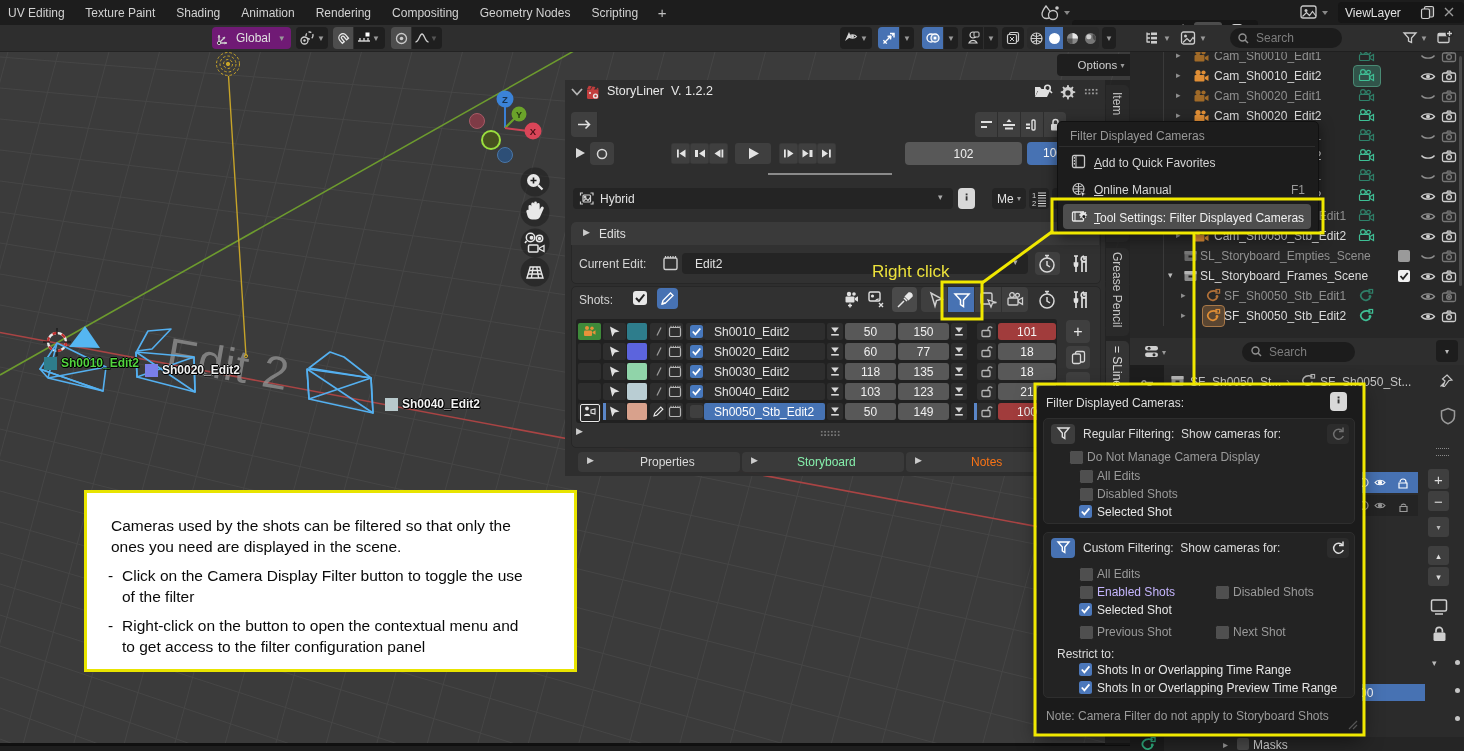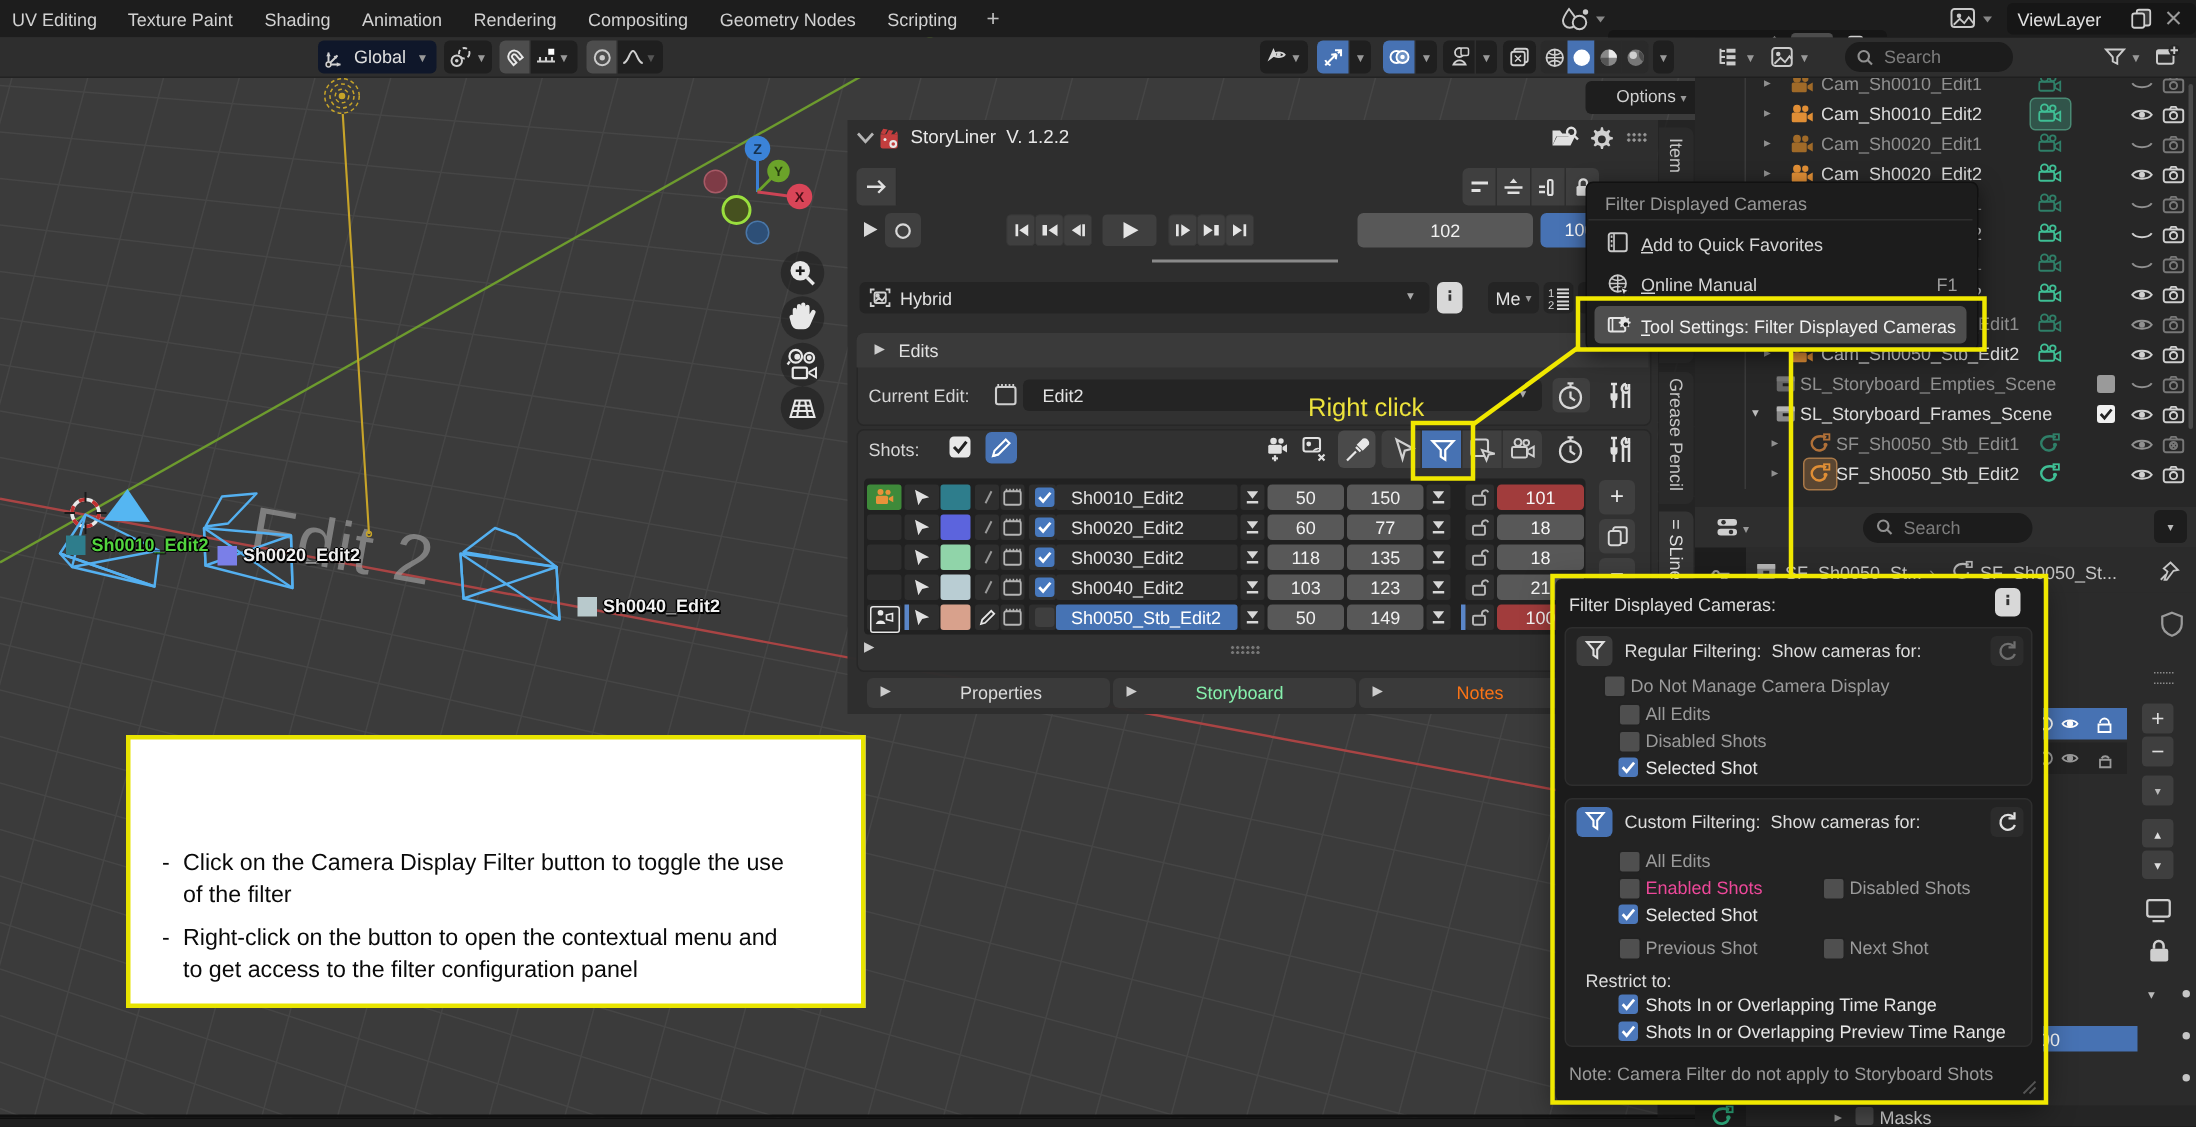--- a/index.html
+++ b/index.html
@@ -218,21 +218,21 @@
  <svg class="abs" style="left:1419px;top:4px;" width="17" height="17" viewBox="0 0 17 17">
         <rect x="5.5" y="2.5" width="9" height="10.5" rx="1.5" fill="#3a3a3a" stroke="#d0d0d0" stroke-width="1.2"></rect>
         <rect x="2.5" y="5" width="8" height="9.5" rx="1.5" fill="#1d1d1d" stroke="#d0d0d0" stroke-width="1.2"></rect>
       </svg>
  <svg class="abs" style="left:1443px;top:6px;" width="12" height="12" viewBox="0 0 12 12">
         <path d="M2 2 L10 10 M10 2 L2 10" stroke="#9a9a9a" stroke-width="1.4"></path>
       </svg>
 </div>
 
 <div class="abs" id="vheader" style="left:0;top:25px;width:1130px;height:26px;background:#2e2e2e;border-bottom:1px solid #232323;">
- <div class="abs row" style="left:212px;top:2px;width:79px;height:22px;background:#0f172a;border-radius:4px;">
+ <div class="abs row" style="left:212px;top:2px;width:79px;height:22px;background:#701a75;border-radius:4px;">
   <svg style="margin-left:4px;" width="15" height="15" viewBox="0 0 15 15">
           <path d="M3 12 L3 4 M3 12 L11 12 M3 12 L9 6" stroke="#d0d0d0" stroke-width="1.3" fill="none"></path>
           <path d="M3 4 l-1.5 2.5 3 0z M11 12 l-2.5-1.5 0 3z M9 6 l-2.7 0.4 1.8 2z" fill="#d0d0d0"></path>
           <circle cx="3" cy="12" r="1.6" fill="#1f1f1f" stroke="#d0d0d0"></circle>
         </svg>
   <span style="margin-left:5px;color:#e0e0e0;">Global</span>
   <span style="margin-left:7px;font-size:8px;color:#999;">▼</span>
  </div>
  <div class="abs row" style="left:296px;top:2px;width:32px;height:22px;background:#1f1f1f;border-radius:4px;">
   <svg style="margin-left:3px;" width="16" height="16" viewBox="0 0 16 16">
@@ -1411,21 +1411,21 @@
         <g fill="none" stroke="#e0e0e0" stroke-width="1.5">
           <path d="M15.5 7 a5 5 0 1 0 0.8 5"></path>
           <path d="M16 3.5 l0 4 -4 0" fill="none"></path>
         </g>
       </svg>
 
 <div class="abs" style="left:42px;top:181px;width:13px;height:13px;background:#4f4f4f;border-radius:2.5px;border:1px solid #222;"></div>
       <span class="abs" style="left:60px;top:181px;color:#9a9a9a;">All Edits</span>
 
 <div class="abs" style="left:42px;top:199px;width:13px;height:13px;background:#4f4f4f;border-radius:2.5px;border:1px solid #222;"></div>
-      <span class="abs" style="left:60px;top:199px;color:#ec4899;">Enabled Shots</span>
+      <span class="abs" style="left:60px;top:199px;color:#c4b5fd;">Enabled Shots</span>
 
 <div class="abs" style="left:178px;top:199px;width:13px;height:13px;background:#4f4f4f;border-radius:2.5px;border:1px solid #222;"></div>
       <span class="abs" style="left:196px;top:199px;color:#9a9a9a;">Disabled Shots</span>
 
 <div class="abs" style="left:42px;top:217px;width:13px;height:13px;background:#4c78bb;border-radius:2.5px;"></div>
 <svg class="abs" style="left:42px;top:217px;" width="13" height="13" viewBox="0 0 13 13">
         <path d="M2.8 6.5 l2.6 2.9 L10.4 3.4" fill="none" stroke="#fff" stroke-width="1.8"></path>
       </svg>
       <span class="abs" style="left:60px;top:217px;color:#e6e6e6;">Selected Shot</span>
 
@@ -1457,16 +1457,17 @@
  <g fill="none" stroke="#f0e800" stroke-width="3">
   <rect x="942" y="282" width="40" height="37"></rect>
   <line x1="982" y1="283" x2="1053" y2="231"></line>
   <rect x="1052" y="199" width="271" height="34"></rect>
   <line x1="1194" y1="233" x2="1194" y2="384"></line>
   <rect x="1035" y="384" width="329" height="351"></rect>
  </g>
  <text x="872" y="277" font-size="17" fill="#ece23c" font-family="Liberation Sans,sans-serif">Right click</text>
 </svg>
 <div class="abs" id="whitebox" style="left:84px;top:490px;width:487px;height:176px;background:#fff;border:3px solid #e8e400;color:#0a0a0a;font-size:15.5px;">
+ <div style="position:absolute;left:24px;top:22px;line-height:21px;white-space:nowrap;">Cameras used by the shots can be filtered so that only the<br>ones you need are displayed in the scene.</div>
  <div style="position:absolute;left:35px;top:72px;line-height:21px;white-space:nowrap;"><span style="position:absolute;left:-14px;">-</span>Click on the Camera Display Filter button to toggle the use<br>of the filter</div>
  <div style="position:absolute;left:35px;top:122px;line-height:21px;white-space:nowrap;"><span style="position:absolute;left:-14px;">-</span>Right-click on the button to open the contextual menu and<br>to get access to the filter configuration panel</div>
 </div>
 </div>
 
 </body></html>

